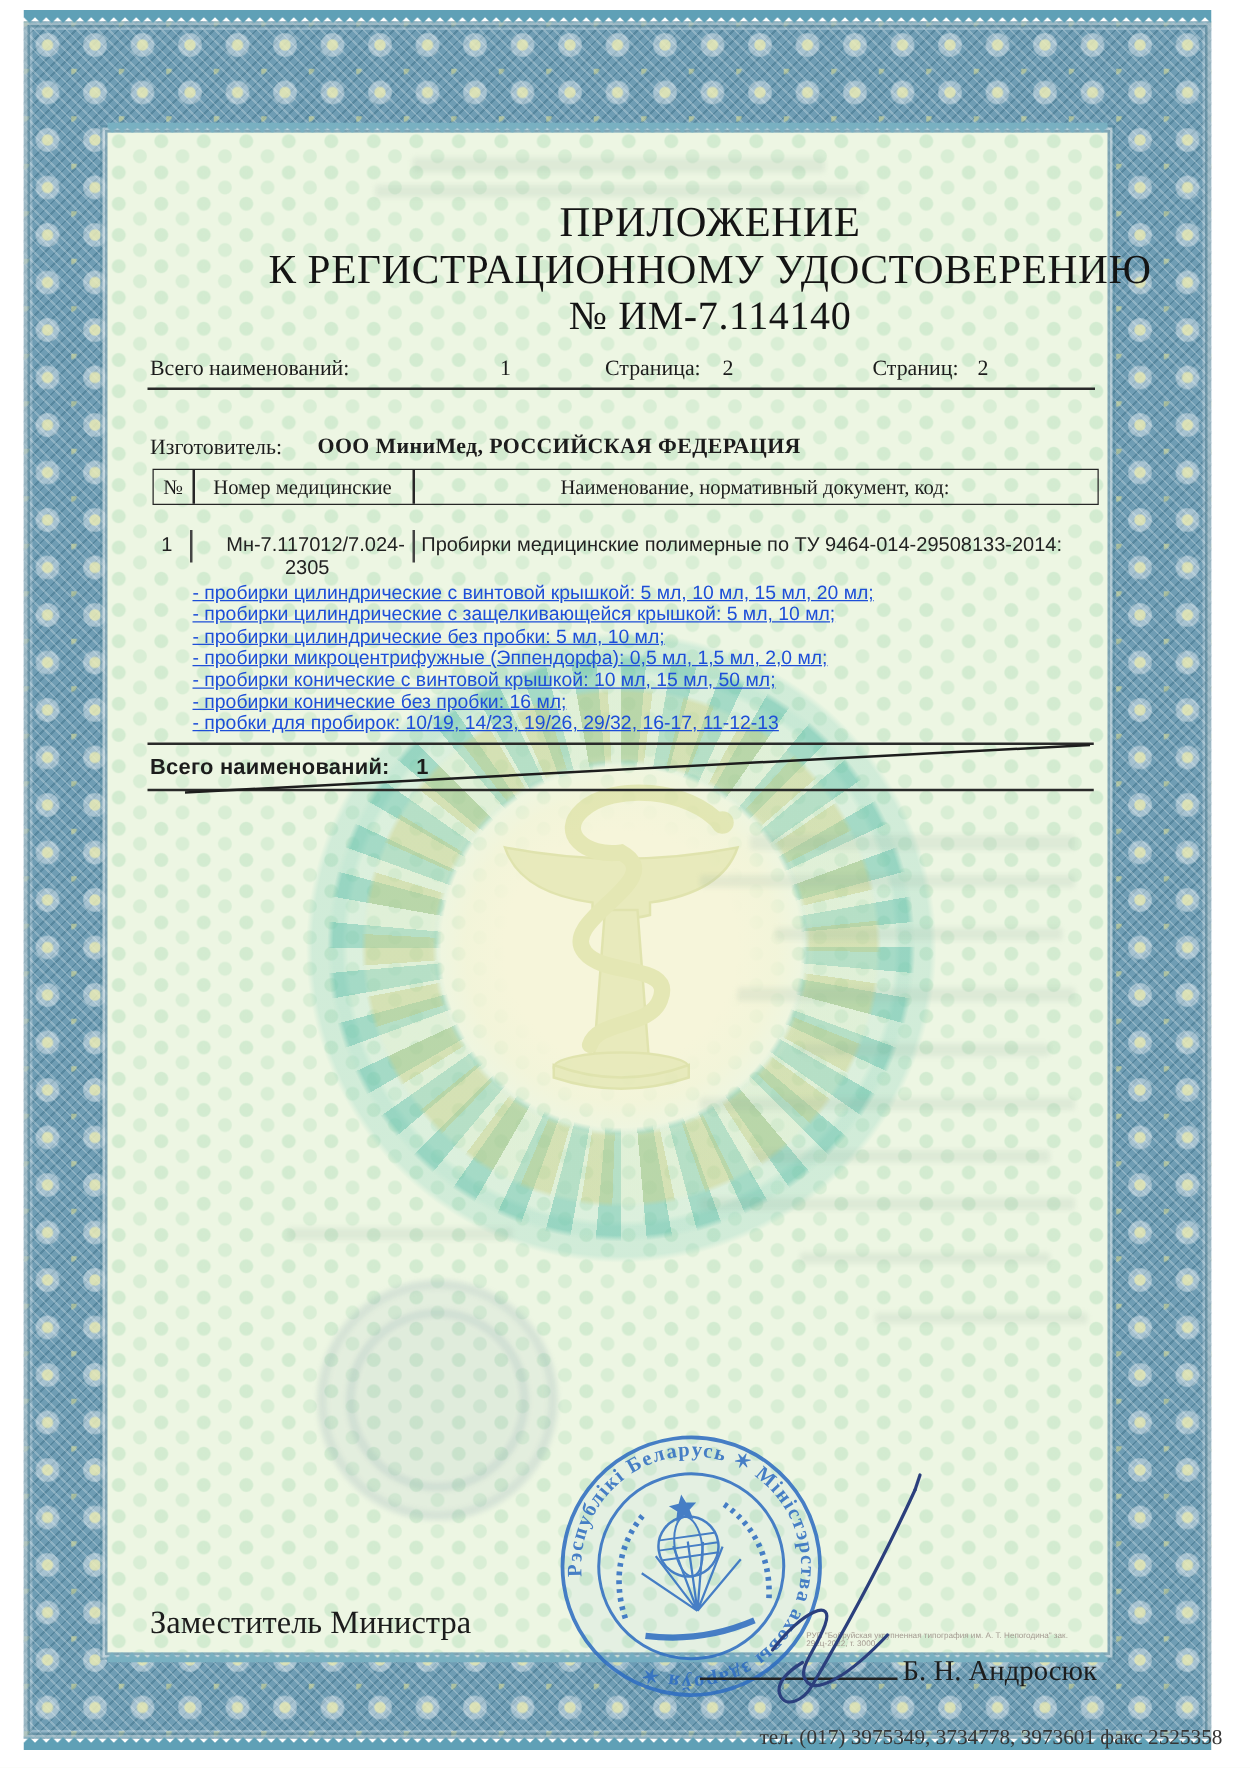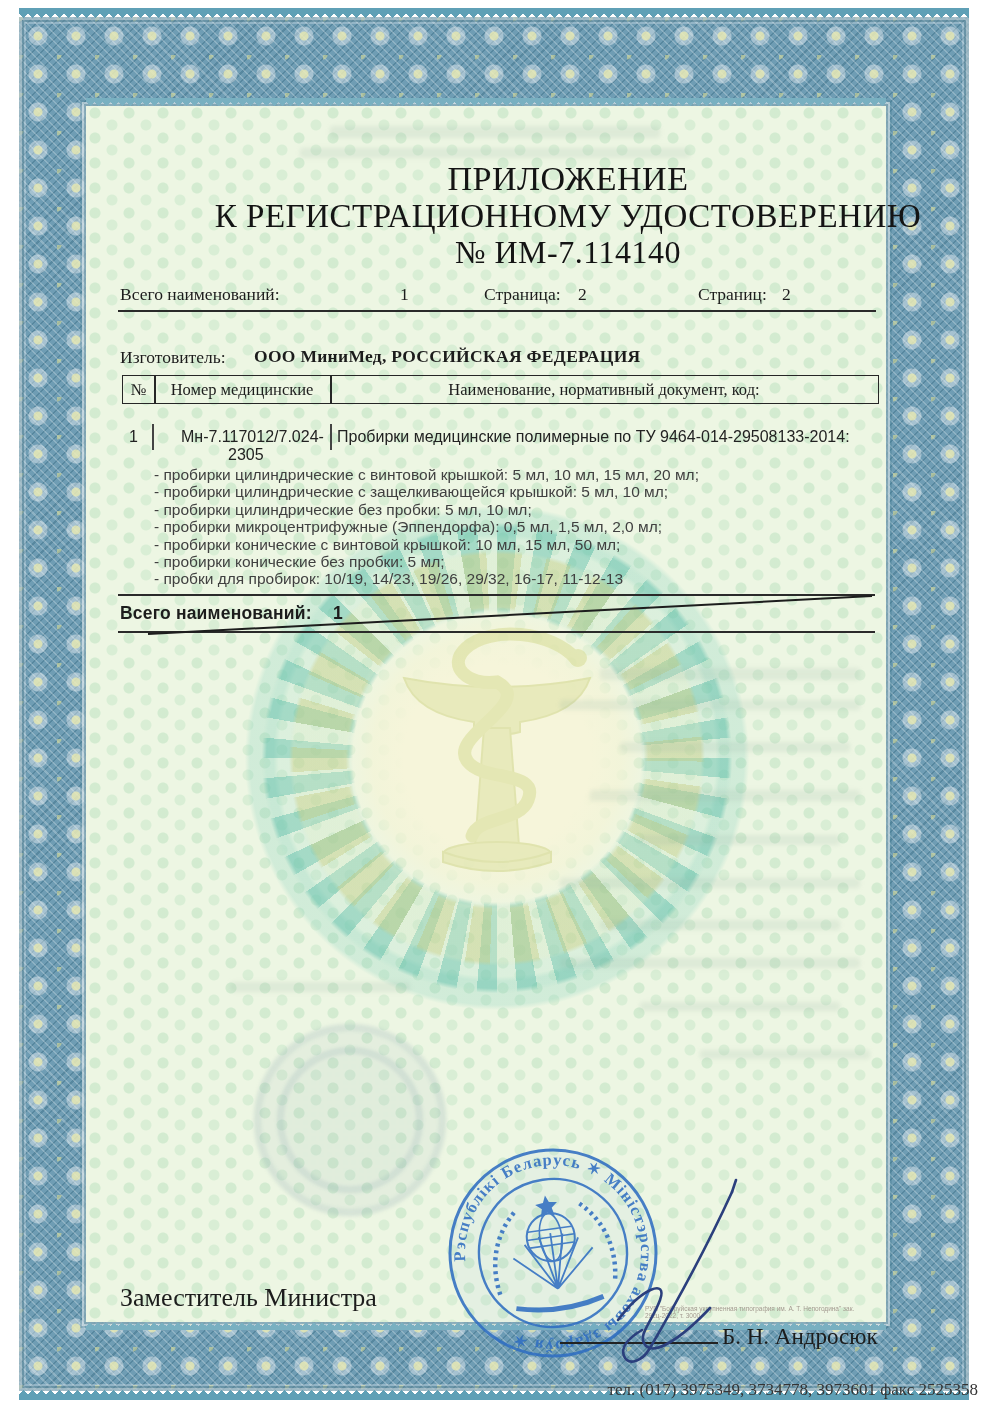--- a/index.html
+++ b/index.html
@@ -69,21 +69,21 @@
   .t3{top:234px;font-size:32px;}
   .meta{top:284px;font-size:17.5px;}
   .rule{background:#2a2a2a;height:2px;}
   .serif-label{font-size:17.5px;margin-top:19px;}
   .sans{font-family:"Liberation Sans","DejaVu Sans",sans-serif;}
   .tbl-box{left:122px;top:375px;width:755px;height:27px;border:1.7px solid #262626;}
   .tbl-sep{position:absolute;top:0;bottom:0;width:1.5px;background:#262626;}
   .tbl-h{position:absolute;top:4px;font-size:16.5px;text-align:center;}
   .row-sep{width:1.5px;background:#444;}
   .row-text{font-size:16px;color:#222;}
-  .items{left:154px;top:466px;width:720px;font-size:15.5px;line-height:17.4px;color:#404040;}
+  .items{left:154px;top:466px;width:720px;font-size:15.5px;line-height:17.4px;color:#1d4ed8;text-decoration:underline;}
   .total-line{font-weight:bold;font-size:17.5px;letter-spacing:.2px;}
   .sig-label{font-size:26px;}
   .sig-name{font-size:23px;}
   .tiny{font-size:6.5px;color:#a39a90;letter-spacing:0;}
   .phone{font-size:17px;color:#343434;z-index:9;}
   .stamp{position:absolute;left:438px;top:1138px;z-index:8;filter:blur(.3px);opacity:.88;}
   .signature{position:absolute;left:500px;top:1150px;z-index:9;}
   .z5{z-index:5;} .z8{z-index:8;} .z9{z-index:9;}
 </style>
 </head>
@@ -170,21 +170,21 @@
     <div class="abs row-sep z5" style="left:330px;top:424px;height:26px;"></div>
     <div class="abs sans row-text z5" style="left:337px;top:428px;width:540px;">Пробирки медицинские полимерные по ТУ 9464-014-29508133-2014:</div>
   </div>
 
   <div class="abs sans items z5">
     <div>- пробирки цилиндрические с винтовой крышкой: 5 мл, 10 мл, 15 мл, 20 мл;</div>
     <div>- пробирки цилиндрические с защелкивающейся крышкой: 5 мл, 10 мл;</div>
     <div>- пробирки цилиндрические без пробки: 5 мл, 10 мл;</div>
     <div>- пробирки микроцентрифужные (Эппендорфа): 0,5 мл, 1,5 мл, 2,0 мл;</div>
     <div>- пробирки конические с винтовой крышкой: 10 мл, 15 мл, 50 мл;</div>
-    <div>- пробирки конические без пробки: 5 мл;</div>
+    <div>- пробирки конические без пробки: 16 мл;</div>
     <div>- пробки для пробирок: 10/19, 14/23, 19/26, 29/32, 16-17, 11-12-13</div>
   </div>
 
   <div class="abs rule z5" style="left:118px;top:594px;width:757px;"></div>
   <div class="abs rule z5" style="left:118px;top:631px;width:757px;"></div>
   <svg class="abs z5" style="left:118px;top:592px;" width="757" height="46">
     <line x1="30" y1="42" x2="754" y2="4" stroke="#1d1d1d" stroke-width="2"></line>
   </svg>
   <div class="abs sans total-line z5" style="left:120px;top:603px;">Всего наименований:</div>
   <div class="abs sans total-line z5" style="left:333px;top:603px;">1</div>

